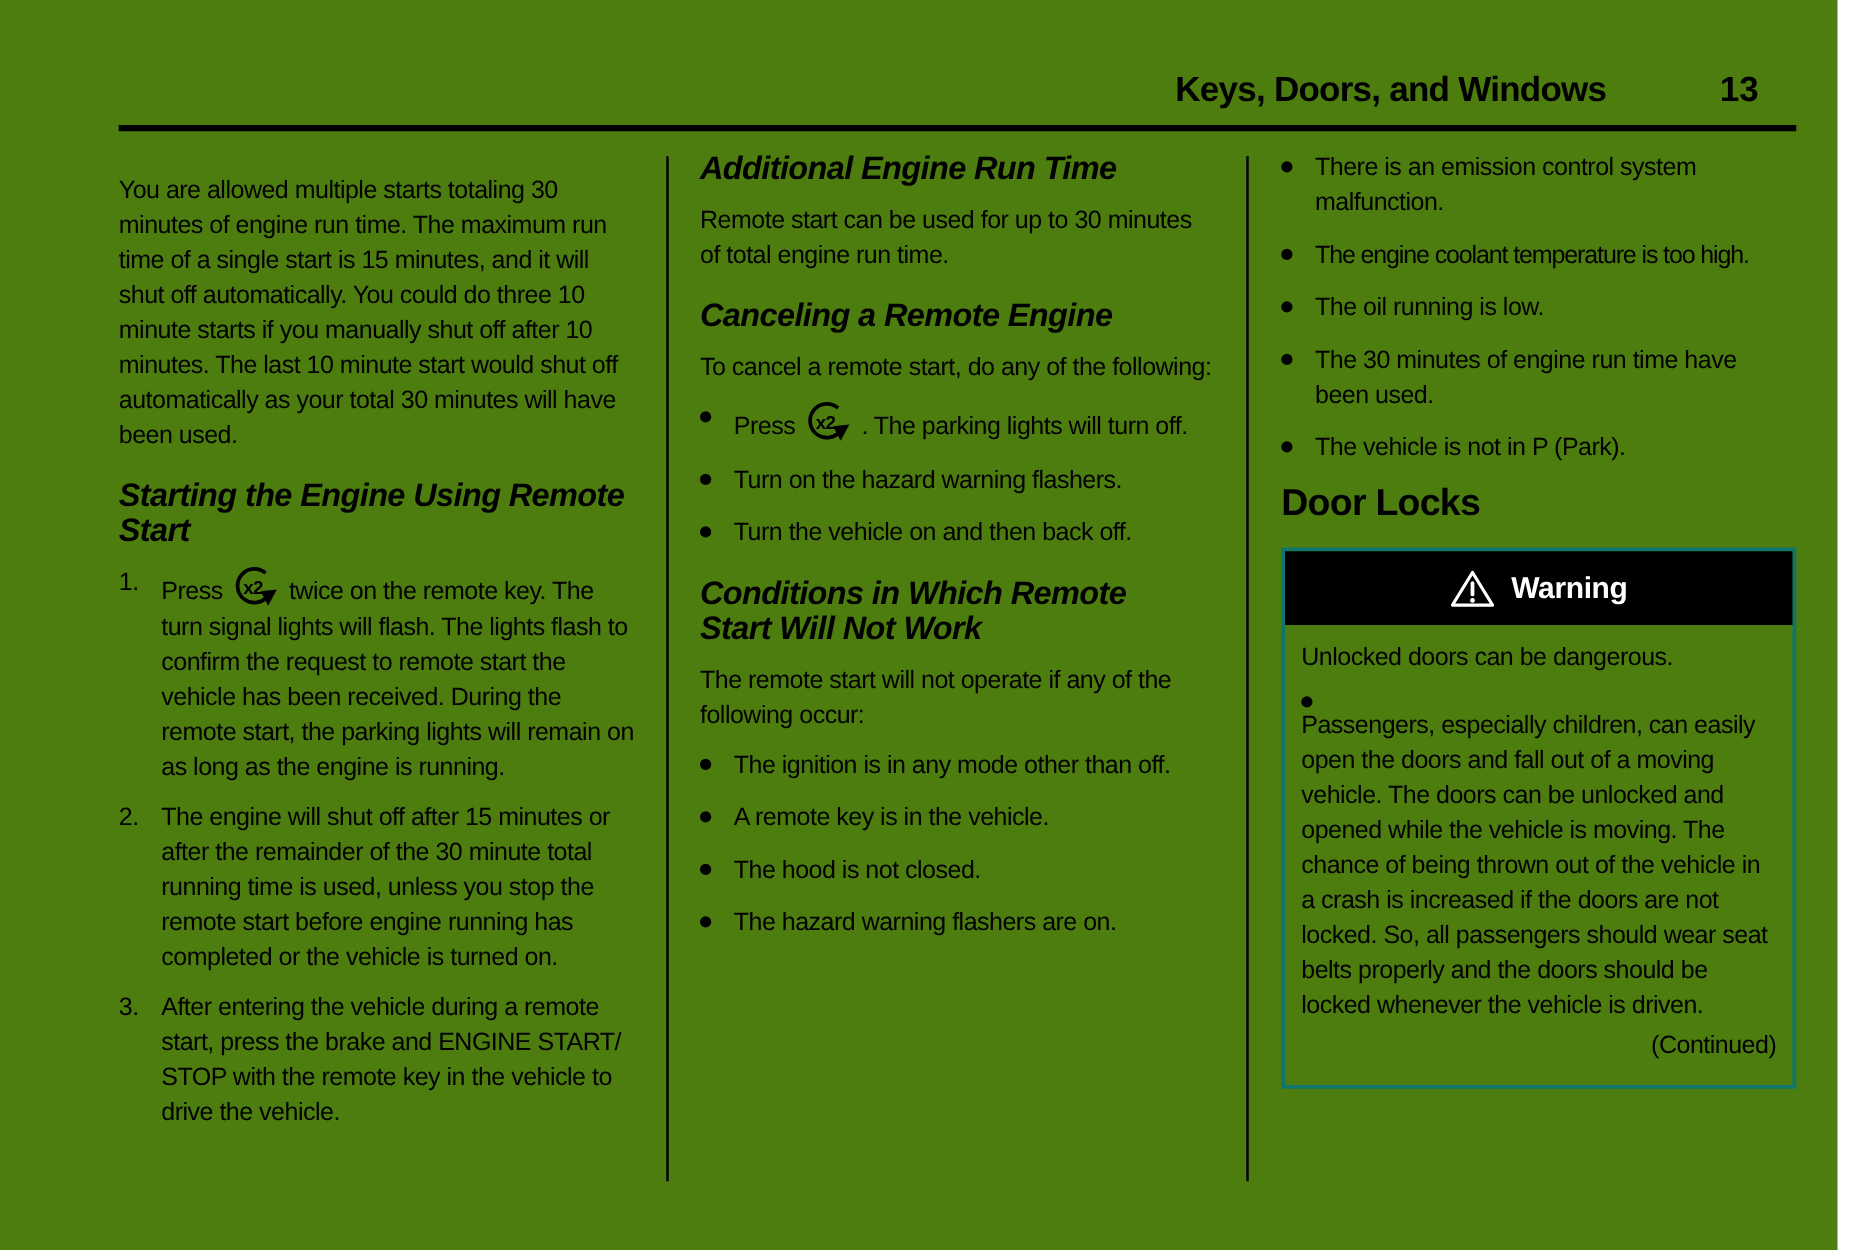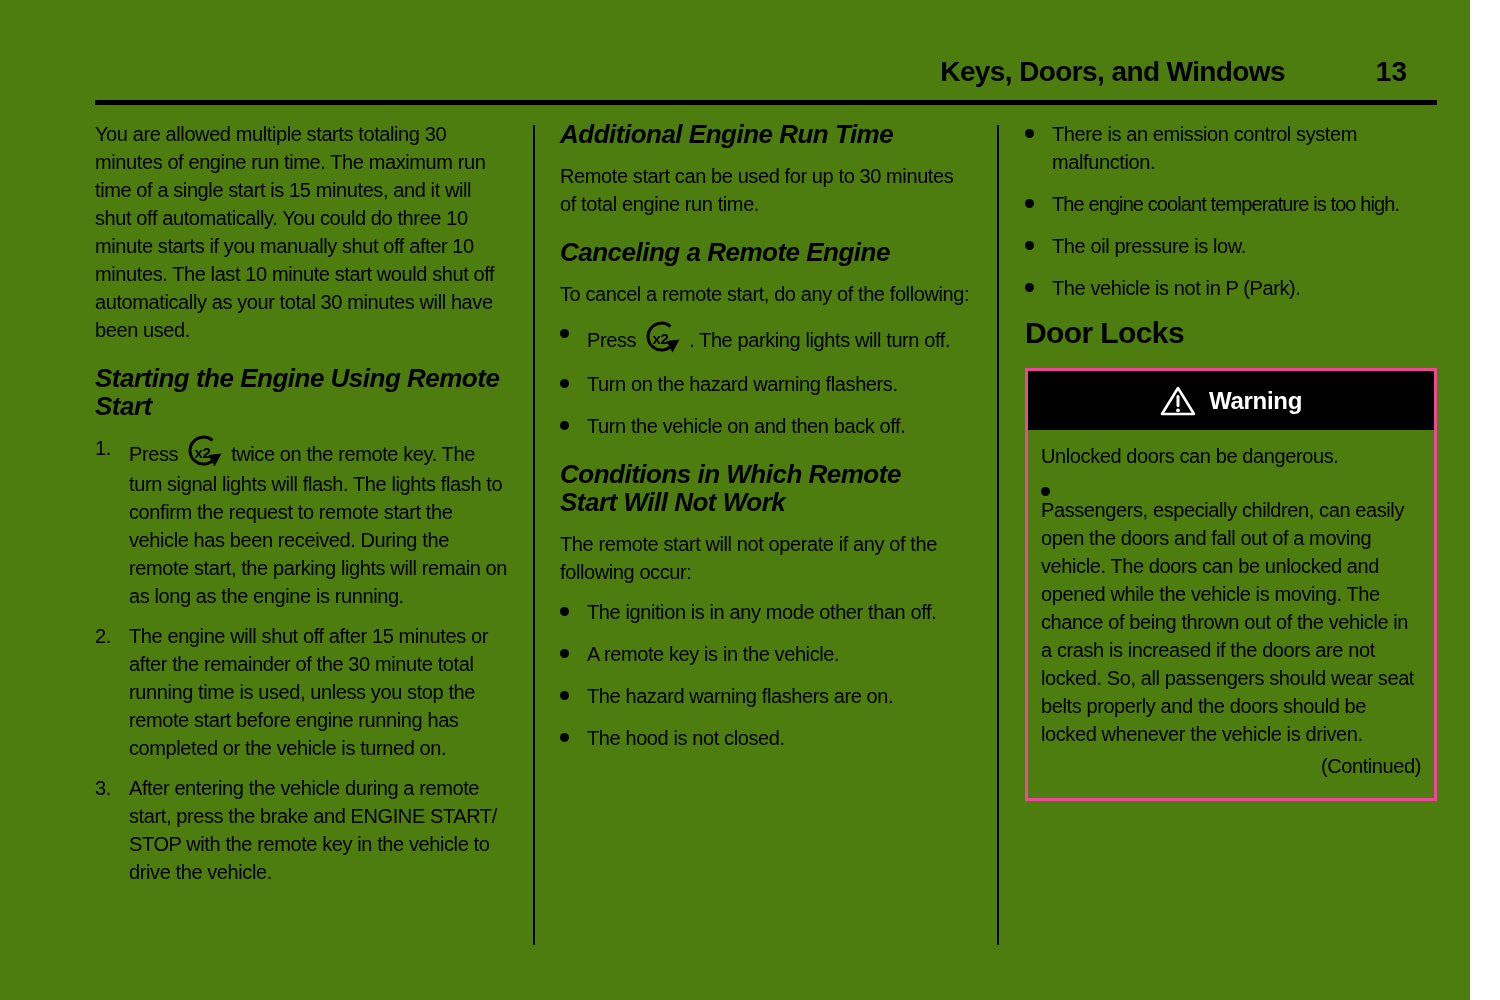--- a/index.html
+++ b/index.html
@@ -26,21 +26,21 @@
   
   .vdiv { position:absolute; top:125px; width:2px; height:820px; background:#000; }
   .vdiv-1 { left:533px; }
   .vdiv-2 { left:997px; }
 
   
   .col {
     position:absolute; top:120px;
     font-size:20px; line-height:28px; letter-spacing:-0.4px;
   }
-  .col-1 { left:95px;  width:415px; }
+  .col-1 { left:95px;  width:415px;margin-top:18px; }
   .col-2 { left:560px; width:413px; }
   .col-3 { left:1025px; width:412px; }
 
   .col p { margin:0 0 12px 0; }
   .subhead {
     font-size:26px; font-weight:bold; letter-spacing:-0.5px;
     margin:20px 0 14px 0; line-height:28px;font-style:italic;
   }
   .subhead.first { margin-top:0; }
   .subhead.narrow { max-width:370px; }
@@ -61,21 +61,21 @@
     flex:none; width:9px; height:9px; border-radius:50%;
     background:#000; margin:9px 18px 0 0;
   }
   .bullet-text { flex:1; }
   .bullet-text.tight { white-space:nowrap; letter-spacing:-0.9px; }
 
   
   .x2icon { vertical-align:-9px; margin:0 5px 0 6px; }
 
   
-  .warn-box { border:3px solid #ec4899; margin-top:16px; }
+  .warn-box { border:3px solid #0f766e; margin-top:16px; }
   .warn-head {
     background:#000; color:#fff; height:59px;
     display:flex; align-items:center; justify-content:center; gap:13px;
   }
   .warn-title { font-size:24px; font-weight:bold; letter-spacing:-0.3px; }
   .warn-body { padding:12px 13px 10px 13px; }
   .warn-body p { margin:0 0 8px 0; }
   .warn-body .bullet { margin-bottom:4px;flex-direction:column; }
   .continued { text-align:right; margin:2px 2px 0 0; }
 </style>
@@ -150,40 +150,44 @@
     <div class="bullet">
       <span class="bullet-dot"></span>
       <div class="bullet-text">The ignition is in any mode other than off.</div>
     </div>
     <div class="bullet">
       <span class="bullet-dot"></span>
       <div class="bullet-text">A remote key is in the vehicle.</div>
     </div>
     <div class="bullet">
       <span class="bullet-dot"></span>
+      <div class="bullet-text">The hood is not closed.</div>
+    </div>
+    <div class="bullet">
+      <span class="bullet-dot"></span>
       <div class="bullet-text">The hazard warning flashers are on.</div>
     </div>
-    <div class="bullet">
-      <span class="bullet-dot"></span>
-      <div class="bullet-text">The hood is not closed.</div>
-    </div>
   </div>
 
   <div class="col col-3">
     <div class="bullet">
       <span class="bullet-dot"></span>
       <div class="bullet-text">There is an emission control system malfunction.</div>
     </div>
     <div class="bullet">
       <span class="bullet-dot"></span>
       <div class="bullet-text tight">The engine coolant temperature is too high.</div>
     </div>
     <div class="bullet">
       <span class="bullet-dot"></span>
-      <div class="bullet-text">The oil pressure is low.</div>
+      <div class="bullet-text">The oil running is low.</div>
+    </div>
+    <div class="bullet">
+      <span class="bullet-dot"></span>
+      <div class="bullet-text">The 30 minutes of engine run time have been used.</div>
     </div>
     <div class="bullet">
       <span class="bullet-dot"></span>
       <div class="bullet-text">The vehicle is not in P (Park).</div>
     </div>
 
     <div class="bighead">Door Locks</div>
 
     <div class="warn-box">
       <div class="warn-head">

